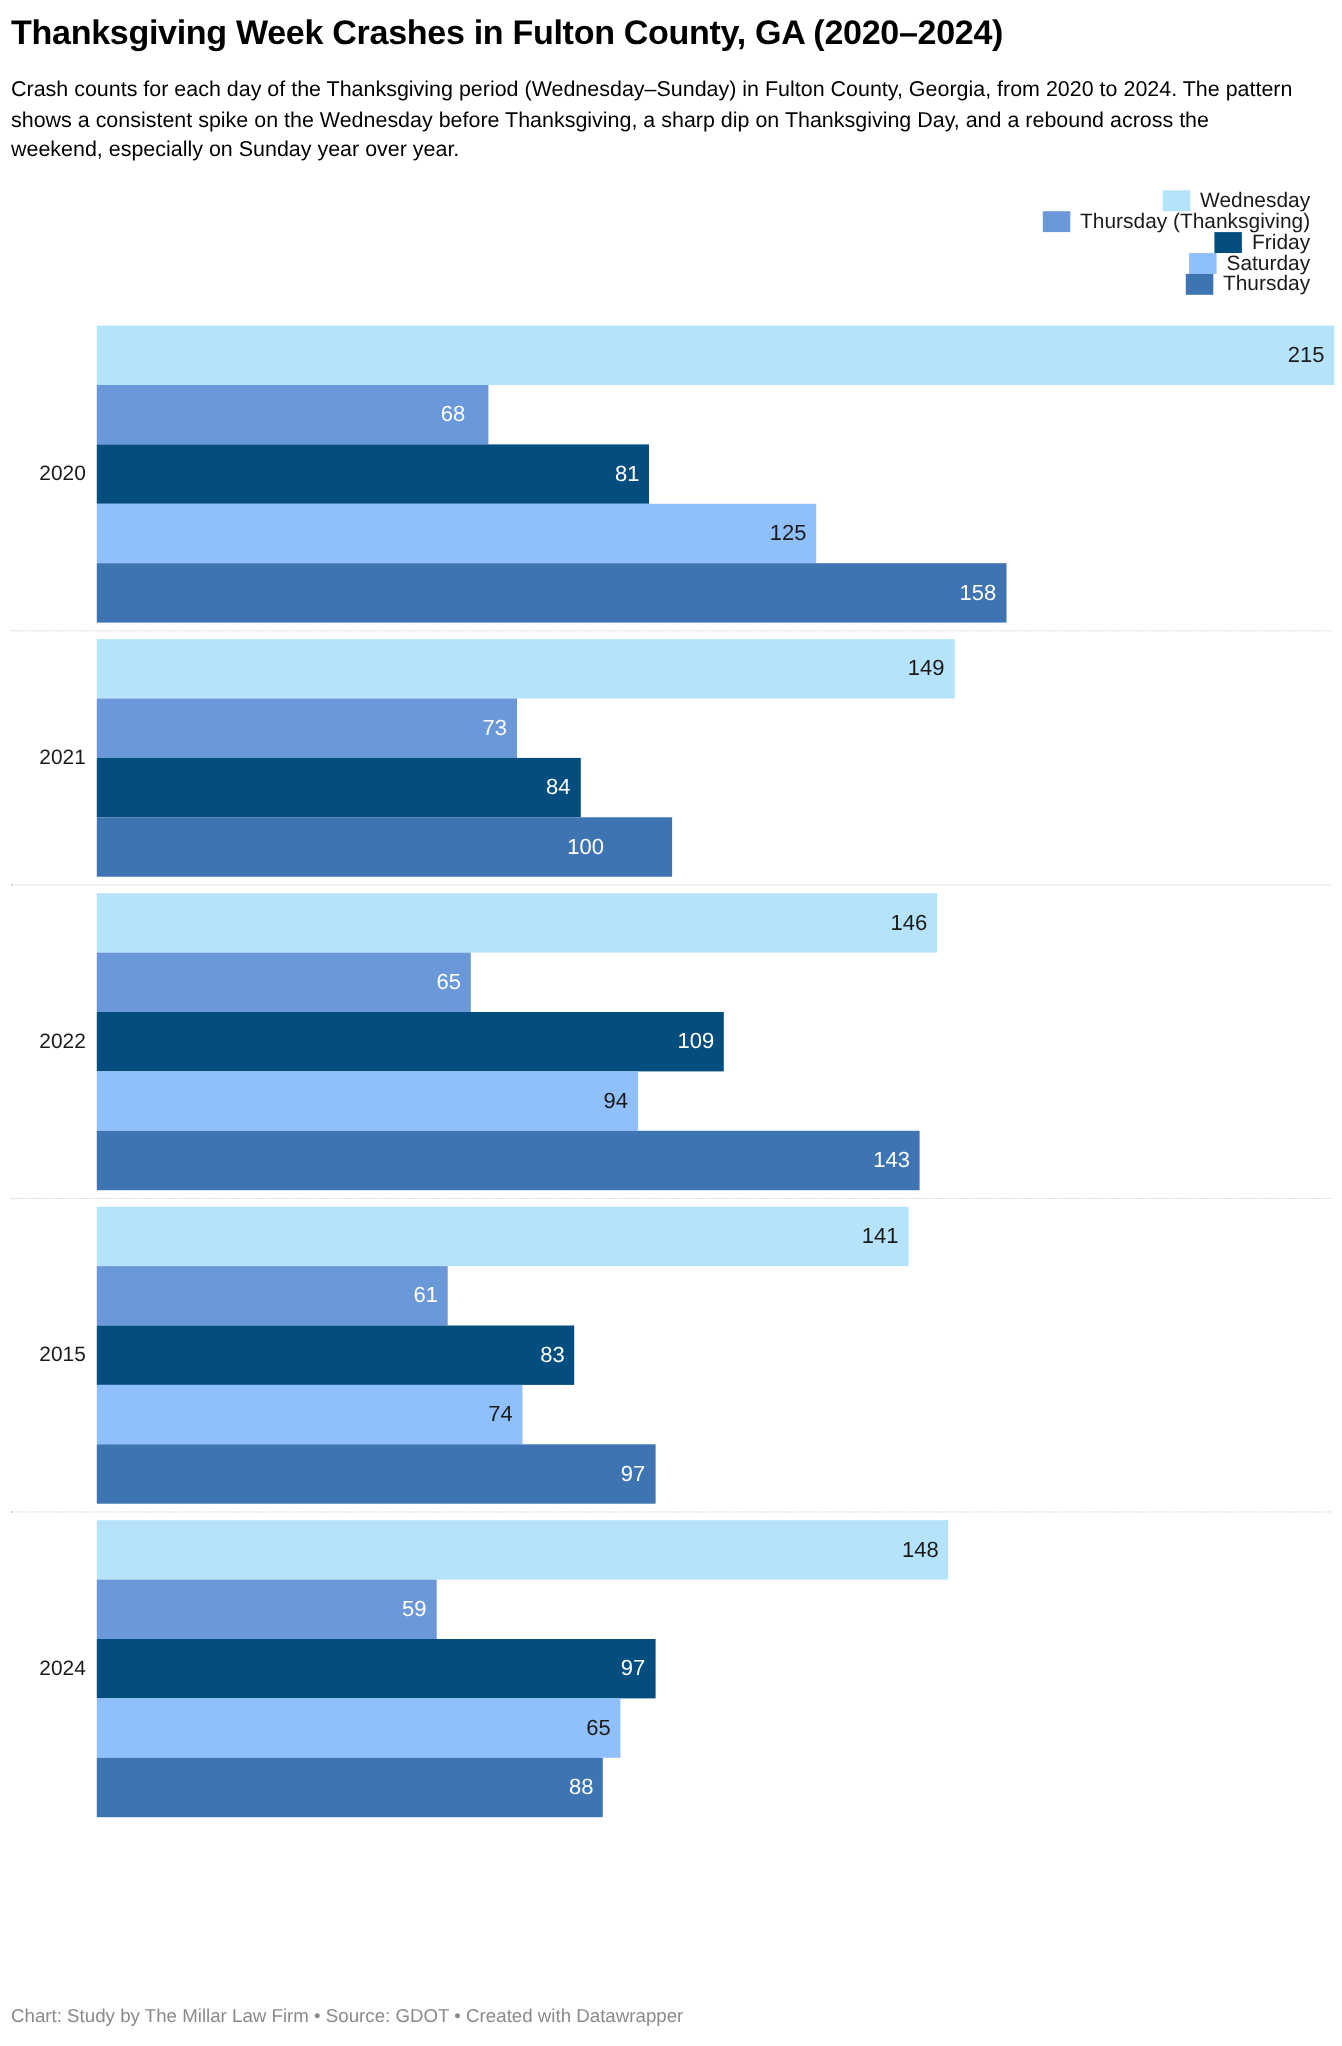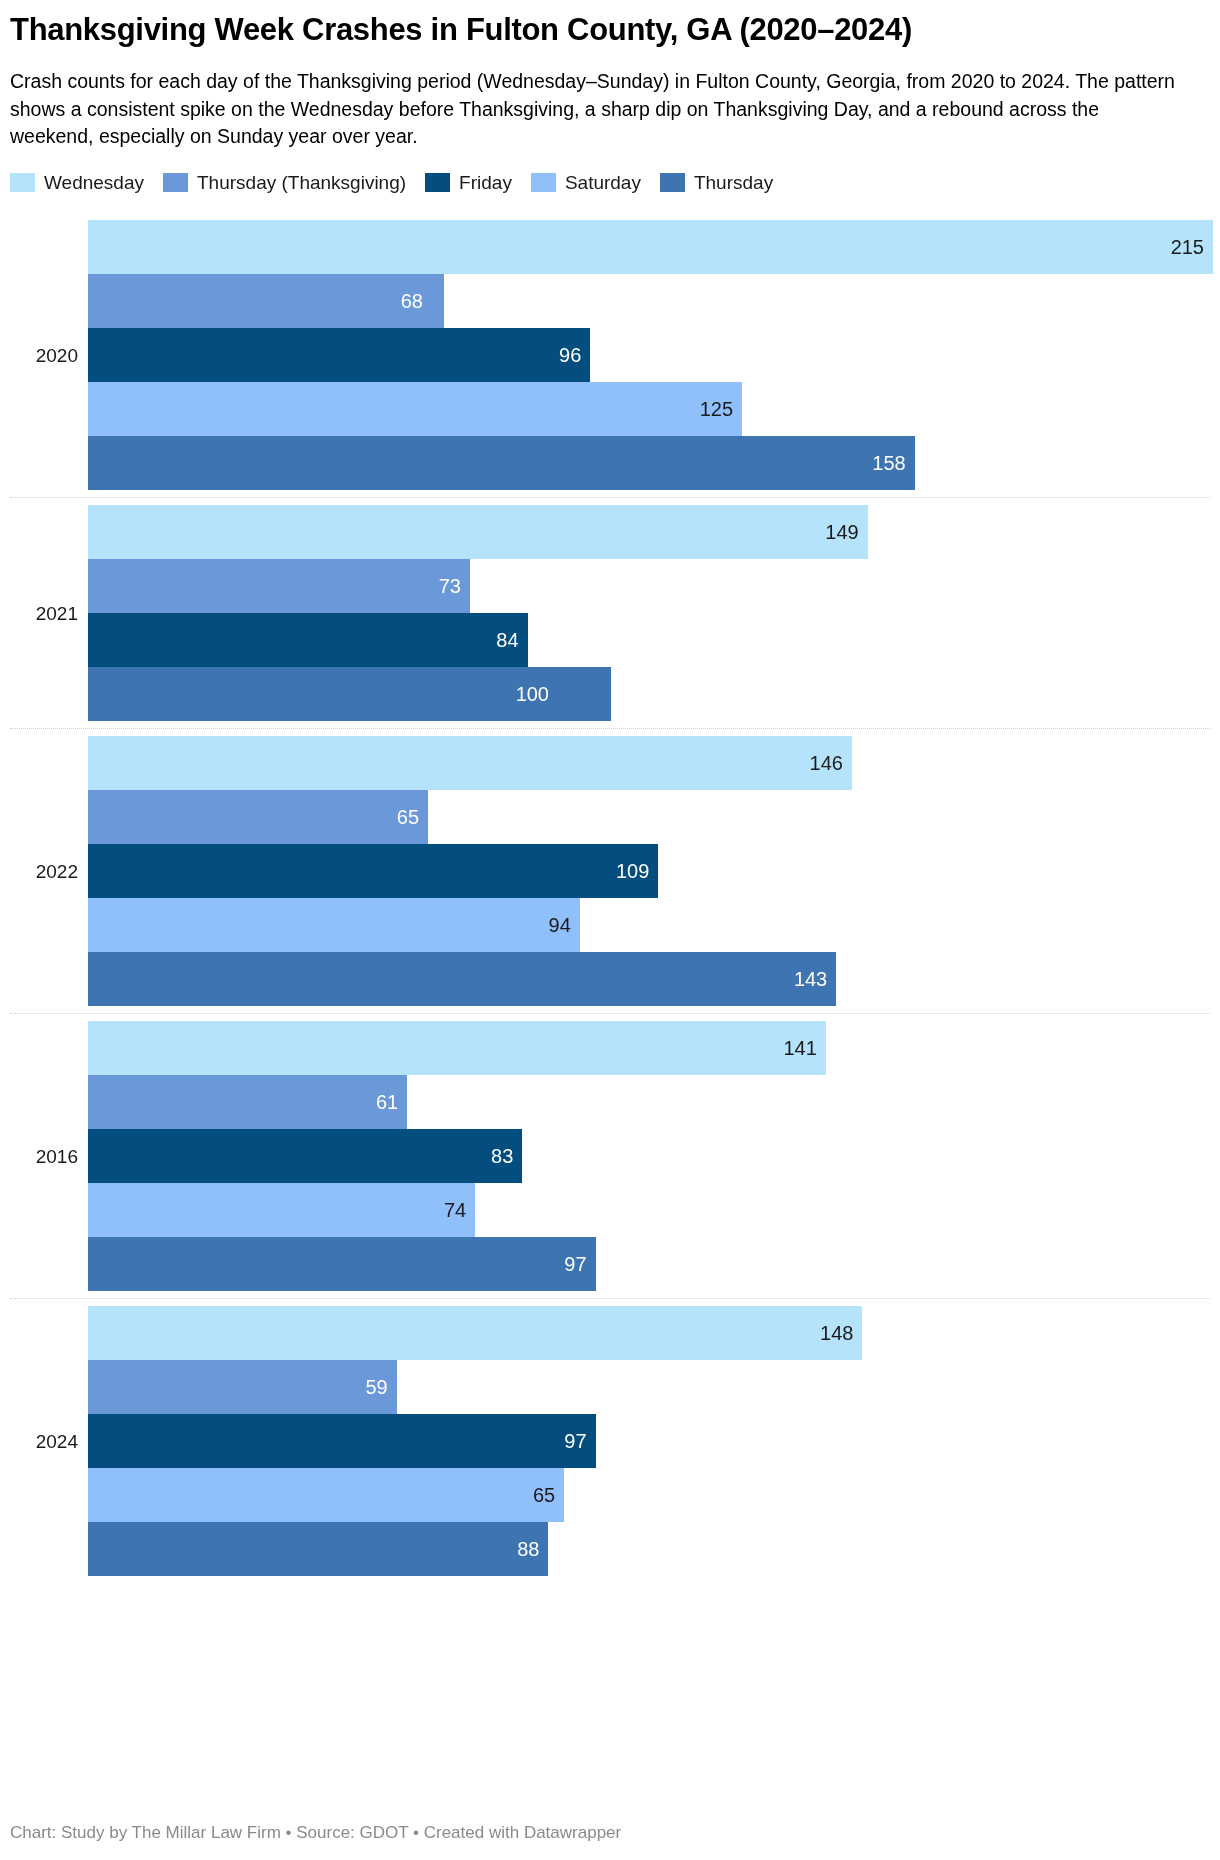--- a/index.html
+++ b/index.html
@@ -38,20 +38,21 @@
     font-weight: 400;
   }
 
   
   .legend {
     display: flex;
     align-items: flex-end;
     flex-wrap: wrap;
     margin: 22px 0 0 0;
     gap: 0;
+    flex-direction: column;
   }
   .legend-item {
     display: flex;
     align-items: center;
     margin-right: 19px;
   }
   .legend-swatch {
     width: 25px;
     height: 19px;
     flex: 0 0 auto;
@@ -185,21 +186,21 @@
             <div class="bar-row">
               <div class="bar" style="width: 1125px; background: rgb(181, 227, 251);"></div>
               <div class="bar-value inside" style="left: 0px; width: 1125px; color: rgb(26, 26, 26);">215</div>
             </div>
             <div class="bar-row">
               <div class="bar" style="width: 355.814px; background: rgb(107, 152, 217);"></div>
               <div class="bar-value inside" style="left: 0px; width: 344px; color: rgb(255, 255, 255);">68</div>
             </div>
             <div class="bar-row">
               <div class="bar" style="width: 502.326px; background: rgb(3, 78, 127);"></div>
-              <div class="bar-value inside" style="left: 0px; width: 502.326px; color: rgb(255, 255, 255);">96</div>
+              <div class="bar-value inside" style="left: 0px; width: 502.326px; color: rgb(255, 255, 255);">81</div>
             </div>
             <div class="bar-row">
               <div class="bar" style="width: 654.07px; background: rgb(143, 192, 252);"></div>
               <div class="bar-value inside" style="left: 0px; width: 654.07px; color: rgb(26, 26, 26);">125</div>
             </div>
             <div class="bar-row">
               <div class="bar" style="width: 826.744px; background: rgb(61, 116, 177);"></div>
               <div class="bar-value inside" style="left: 0px; width: 826.744px; color: rgb(255, 255, 255);">158</div>
             </div>
           </div>
@@ -253,21 +254,21 @@
             <div class="bar-row">
               <div class="bar" style="width: 748.256px; background: rgb(61, 116, 177);"></div>
               <div class="bar-value inside" style="left: 0px; width: 748.256px; color: rgb(255, 255, 255);">143</div>
             </div>
           </div>
         </div>
       </div>
       <div class="sep"></div>
       <div class="year-group">
         <div class="group-inner">
-          <div class="year-label">2016</div>
+          <div class="year-label">2015</div>
           <div class="bars">
             <div class="bar-row">
               <div class="bar" style="width: 737.791px; background: rgb(181, 227, 251);"></div>
               <div class="bar-value inside" style="left: 0px; width: 737.791px; color: rgb(26, 26, 26);">141</div>
             </div>
             <div class="bar-row">
               <div class="bar" style="width: 319.186px; background: rgb(107, 152, 217);"></div>
               <div class="bar-value inside" style="left: 0px; width: 319.186px; color: rgb(255, 255, 255);">61</div>
             </div>
             <div class="bar-row">

